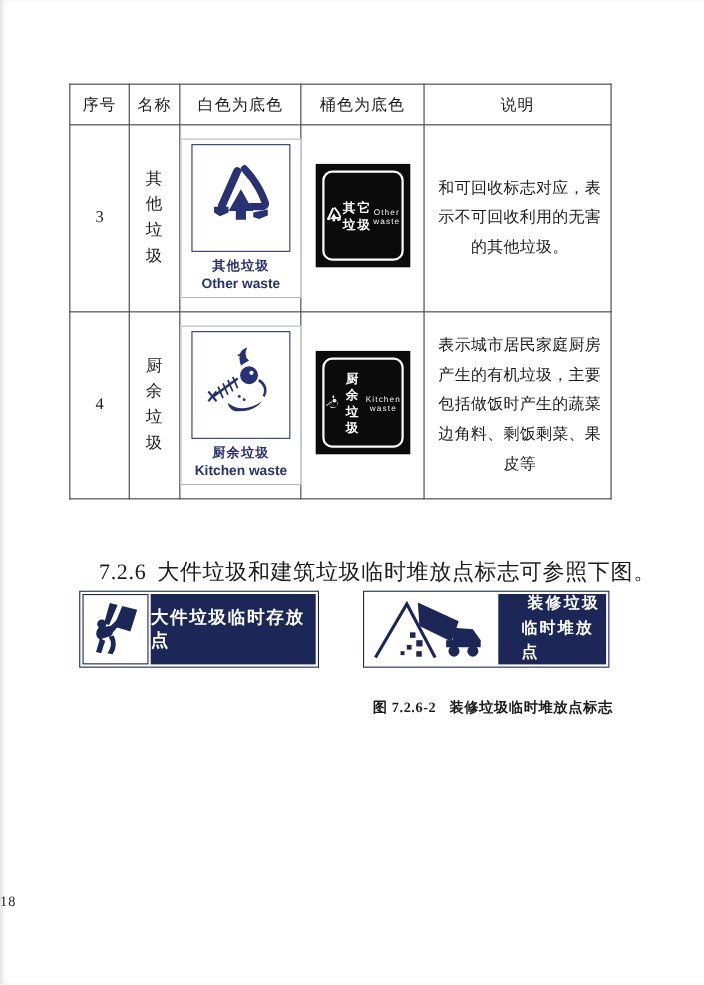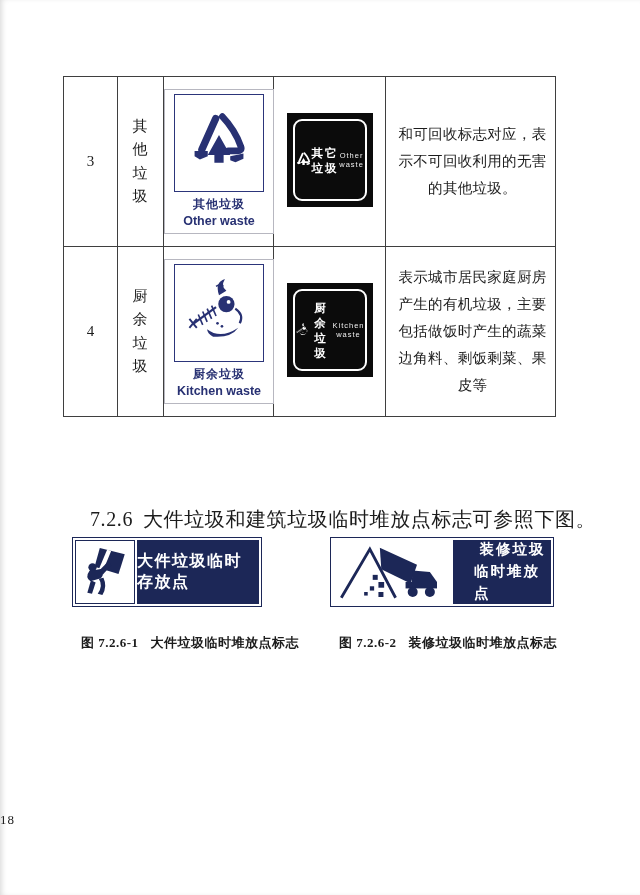--- a/index.html
+++ b/index.html
@@ -60,21 +60,21 @@
   
   .section-line{
     position:absolute;left:90px;top:478px;font-size:20px;letter-spacing:.6px;white-space:nowrap;margin-top:28px;
   }
   .section-line .num{margin-right:10px;}
   
   .fig-sign{
     position:absolute;top:537px;height:70px;background:#fff;
     border:1.5px solid #1c2757;padding:2px;display:flex;box-sizing:border-box;
   }
-  #fig1{left:72px;width:190px;}
+  #fig1{left:72px;width:218px;}
   #fig2{left:330px;width:224px;}
   .fig-sign .pictobox{
     background:#fff;border:1px solid #1c2757;display:flex;align-items:center;justify-content:center;
     box-sizing:border-box;
   }
   #fig1 .pictobox{width:60px;}
   #fig2 .pictobox{width:118px;border:none;}
   .fig-sign .panel{
     flex:1;background:#1c2757;margin-left:2px;color:#fff;
     display:flex;flex-direction:column;align-items:center;justify-content:center;
@@ -148,20 +148,27 @@
 
   <table class="spec">
     <colgroup>
       <col style="width:54px">
         <col style="width:46px">
         <col style="width:110px">
       <col style="width:112px">
         <col style="width:170px">
     </colgroup>
     <tbody>
+        <tr class="hdr">
+      <th>序号</th>
+      <th>名称</th>
+      <th>白色为底色</th>
+      <th>桶色为底色</th>
+      <th>说明</th>
+    </tr>
 
     <tr class="body-row">
       <td class="seq-cell">3</td>
       <td class="name-cell">其他垃圾</td>
       <td>
         <div class="white-card on-white">
           <div class="icon-box">
             <svg class="navy" width="66" height="72" viewBox="0 0 100 100">
                   <use href="#g-other-waste"></use>
                 </svg>
@@ -232,21 +239,18 @@
       <svg width="112" height="60" viewBox="0 0 150 84" style="color:#1c2757">
           <use href="#g-dump-truck"></use>
         </svg>
     </div>
     <div class="panel">
       <div>装修垃圾</div>
       <div>临时堆放点</div>
     </div>
   </div>
 
-  <div id="cap1" class="fig-caption">
-    <span>图 7.2.6-1</span><span class="cap-text">大件垃圾临时堆放点标志</span>
-  </div>
   <div id="cap2" class="fig-caption">
     <span>图 7.2.6-2</span><span class="cap-text">装修垃圾临时堆放点标志</span>
   </div>
 
   <div class="page-number">18</div>
 </div>
 
 </body></html>

